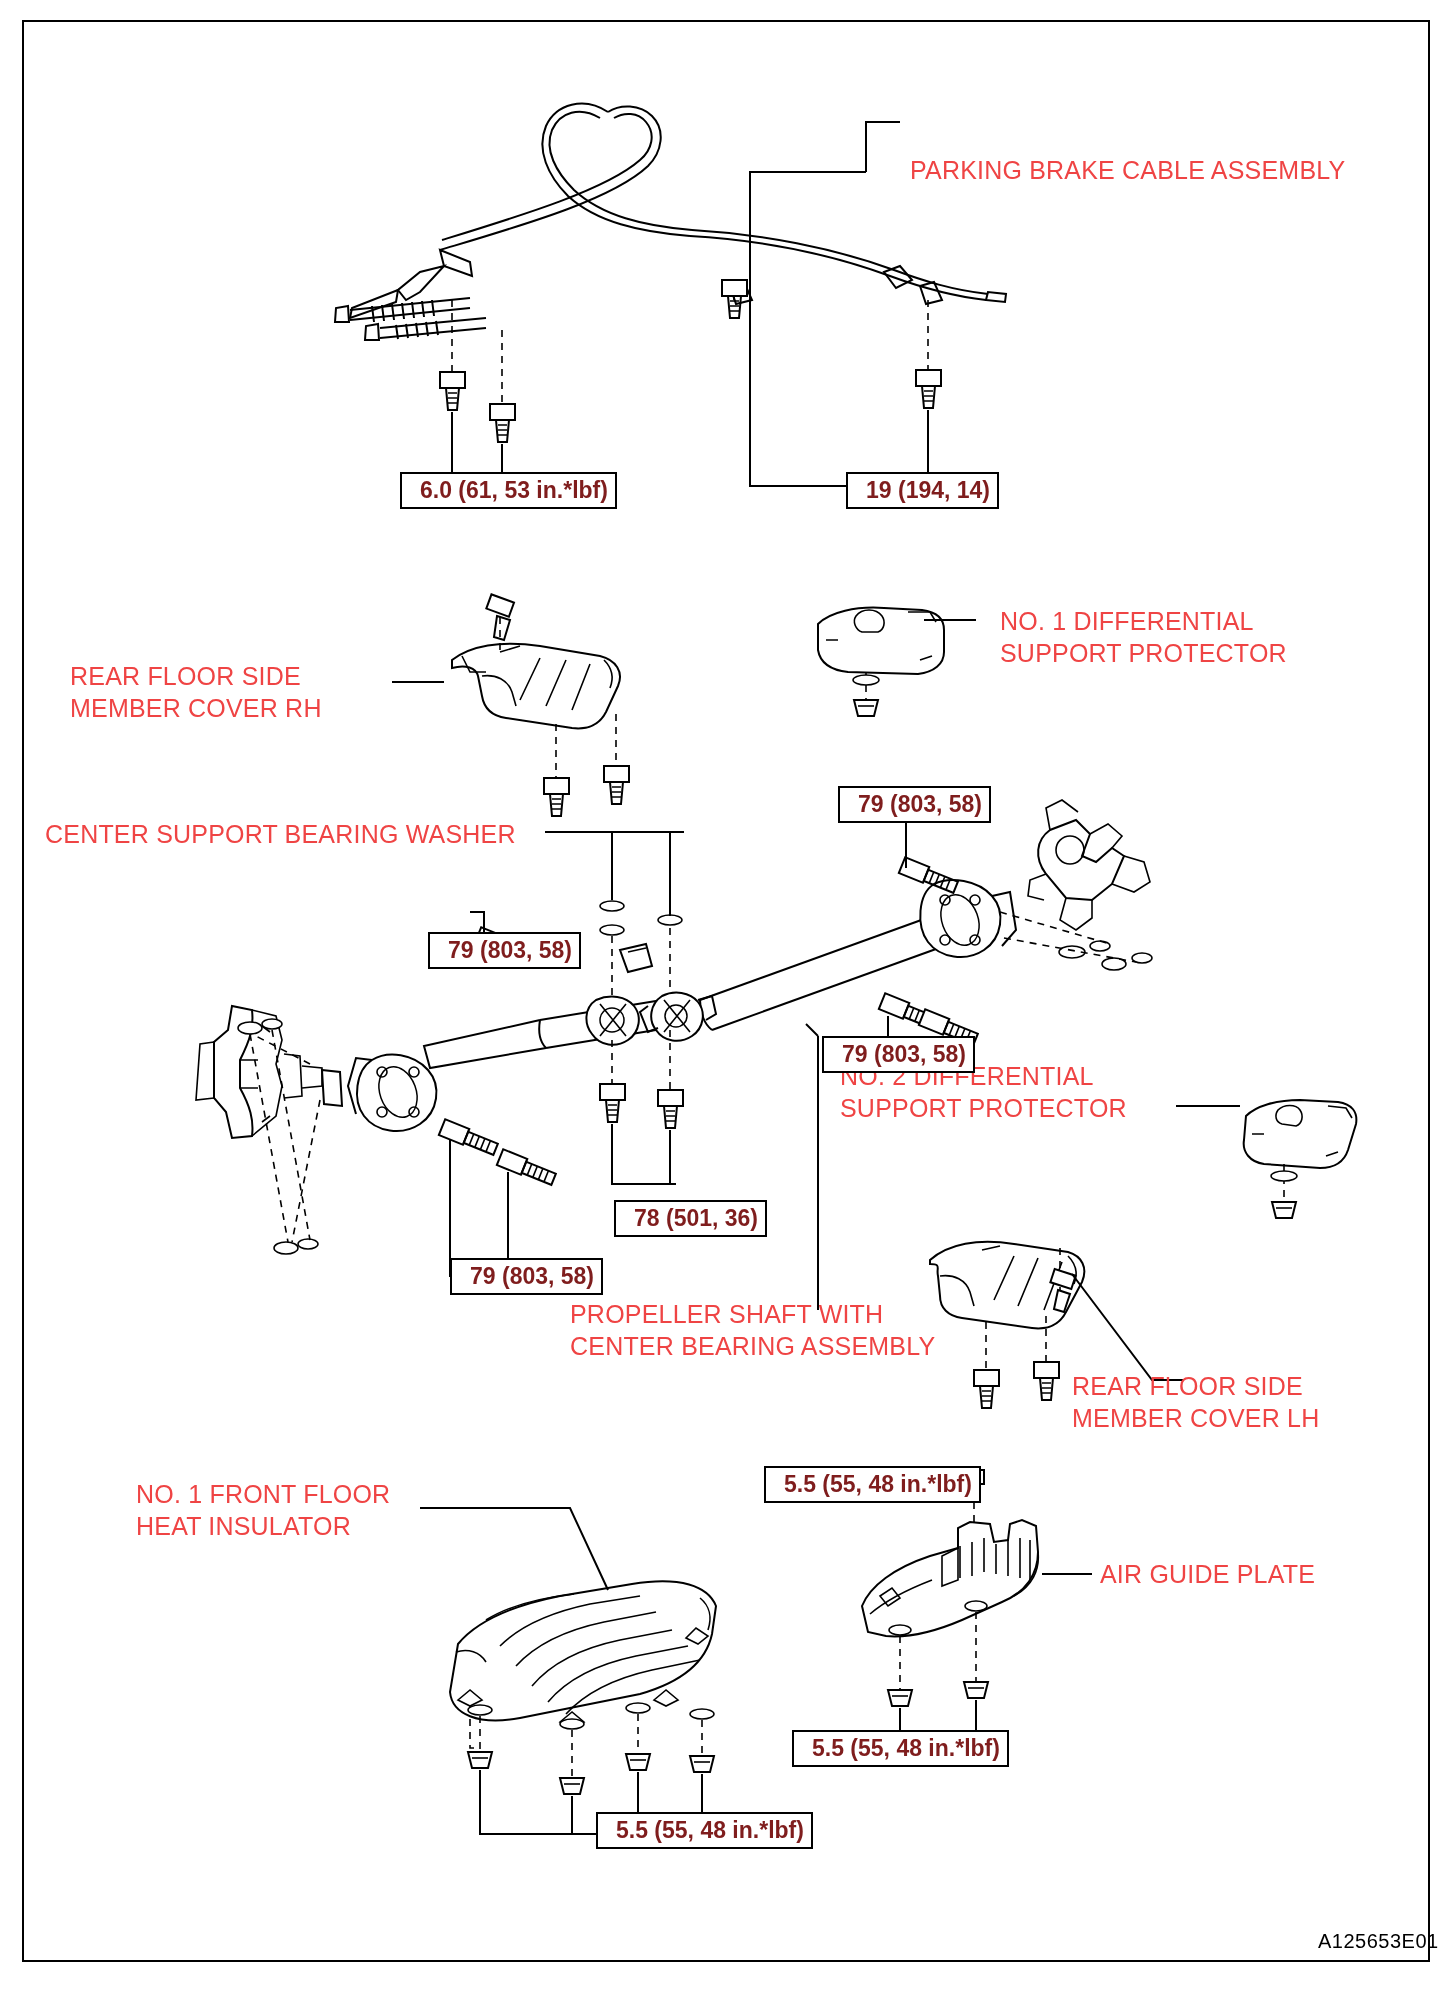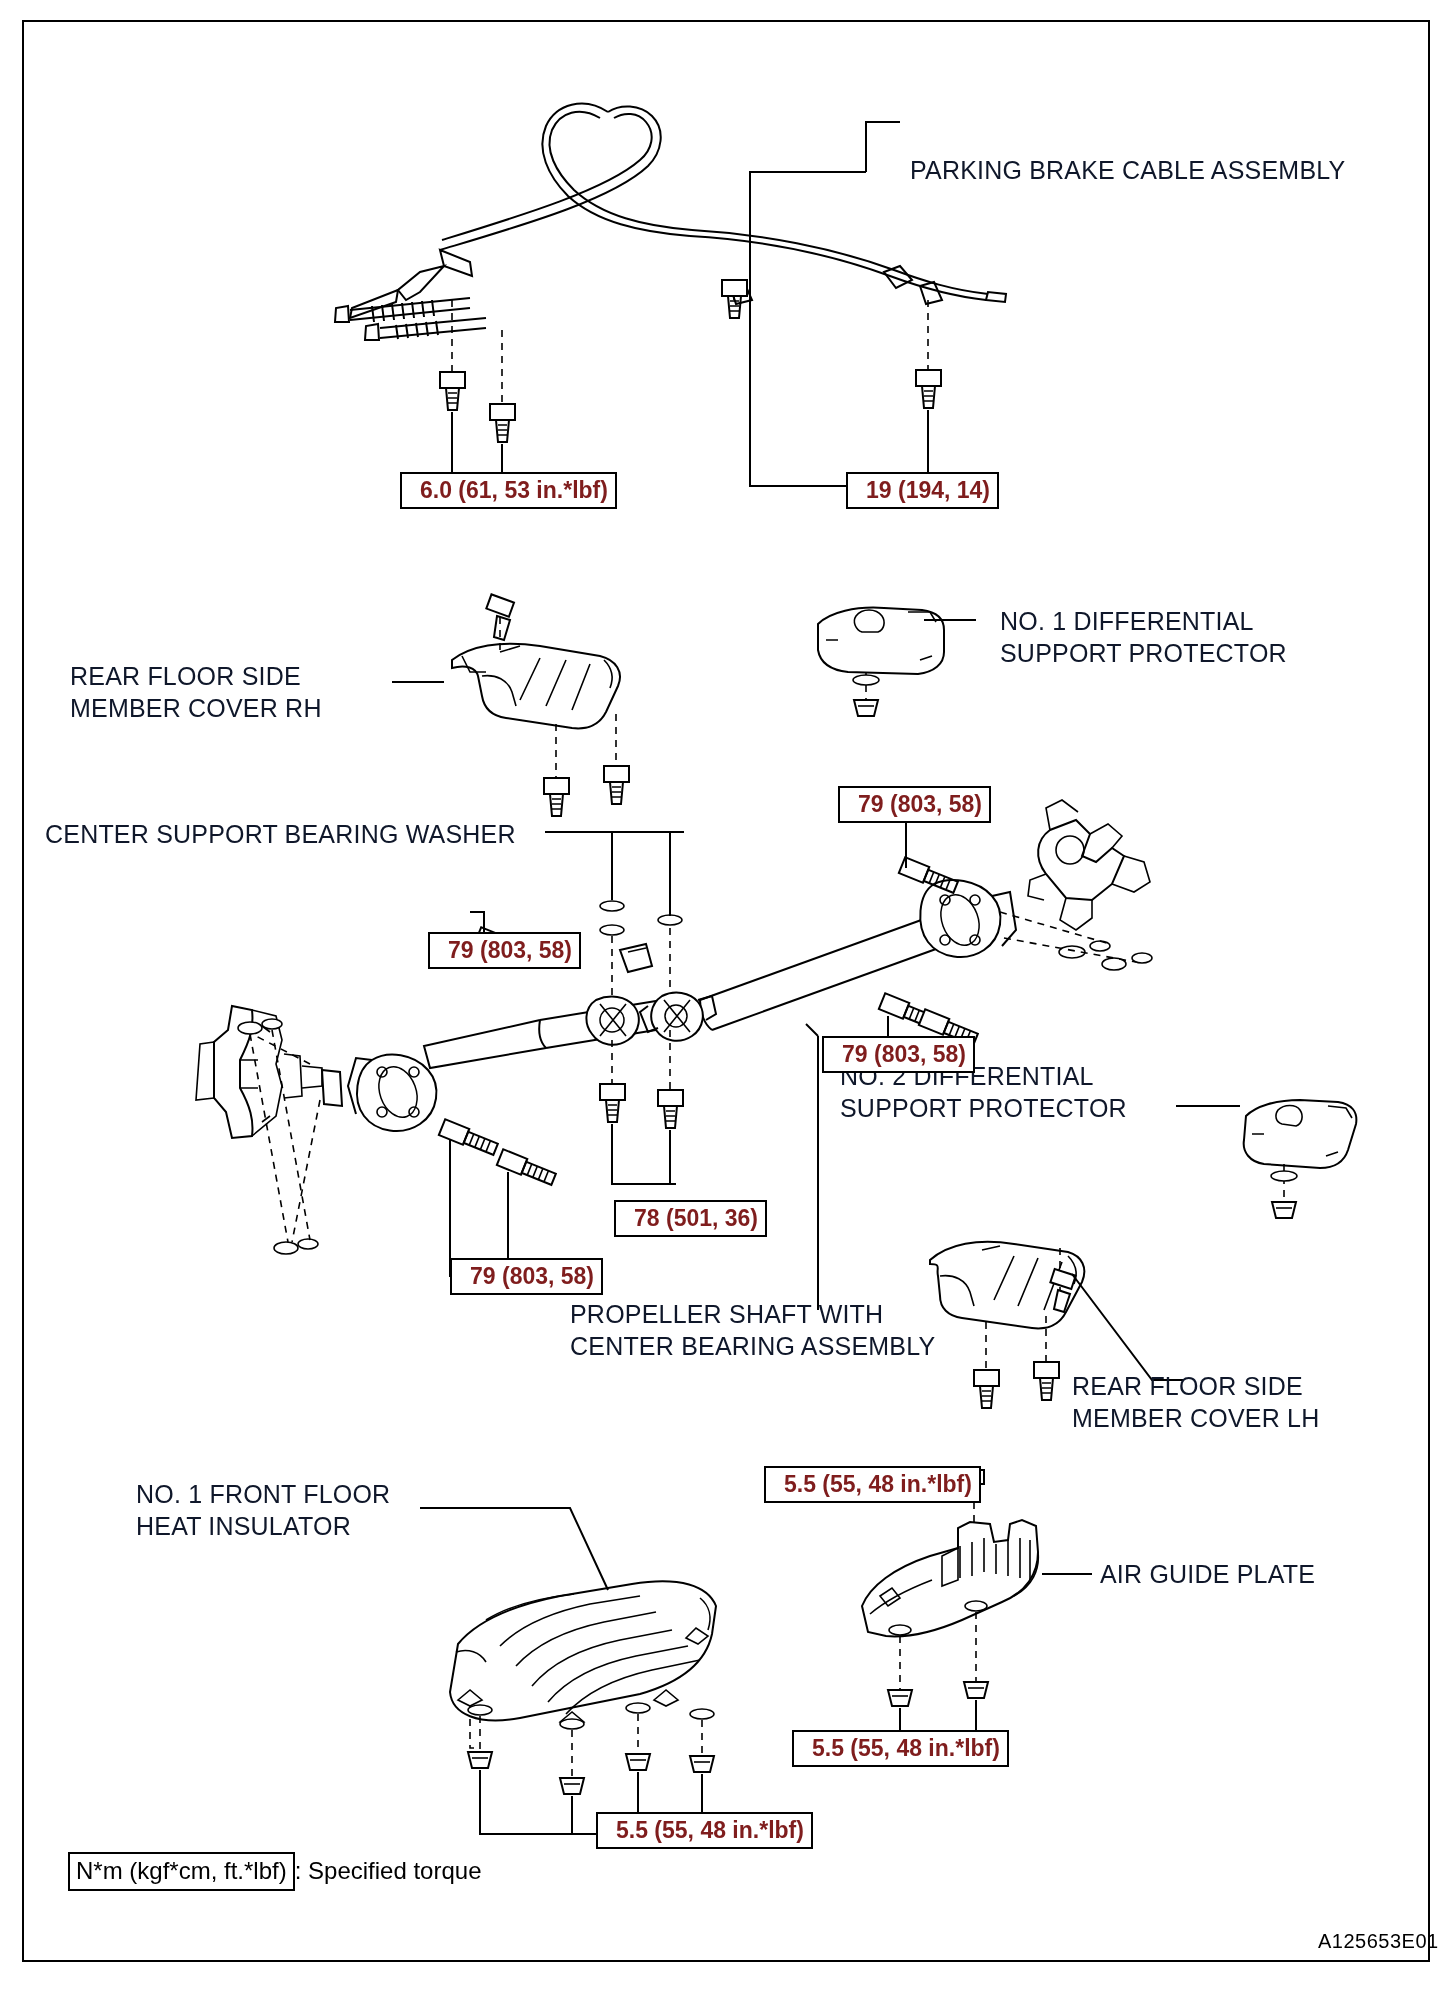--- a/index.html
+++ b/index.html
@@ -24,21 +24,21 @@
     top: 20px;
     width: 1408px;
     height: 1942px;
     border: 2px solid #000;
     box-sizing: border-box;
   }
   .label {
     position: absolute;
     font-size: 25px;
     line-height: 32px;
-    color: #0f172a;
+    color: #ef4444;
     white-space: pre;
     letter-spacing: 0.2px;
   }
   .torque {
     position: absolute;
     font-size: 23px;
     font-weight: bold;
     line-height: 26px;
     color: #7f1d1d;
     border: 2px solid #000;
@@ -504,19 +504,16 @@
   <div class="torque" style="left:846px; top:472px;">19 (194, 14)</div>
   <div class="torque" style="left:838px; top:786px;">79 (803, 58)</div>
   <div class="torque" style="left:428px; top:932px;">79 (803, 58)</div>
   <div class="torque" style="left:822px; top:1036px;">79 (803, 58)</div>
   <div class="torque" style="left:450px; top:1258px;">79 (803, 58)</div>
   <div class="torque" style="left:614px; top:1200px;">78 (501, 36)</div>
   <div class="torque" style="left:764px; top:1466px;">5.5 (55, 48 in.*lbf)</div>
   <div class="torque" style="left:792px; top:1730px;">5.5 (55, 48 in.*lbf)</div>
   <div class="torque" style="left:596px; top:1812px;">5.5 (55, 48 in.*lbf)</div>
 
-  <div class="legend" style="left:68px; top:1852px;">
-    <span class="box">N*m (kgf*cm, ft.*lbf)</span><span>: Specified torque</span>
-  </div>
 
   <div class="code" style="left:1318px; top:1930px;">A125653E01</div>
 
 </div>
 
 </body></html>

